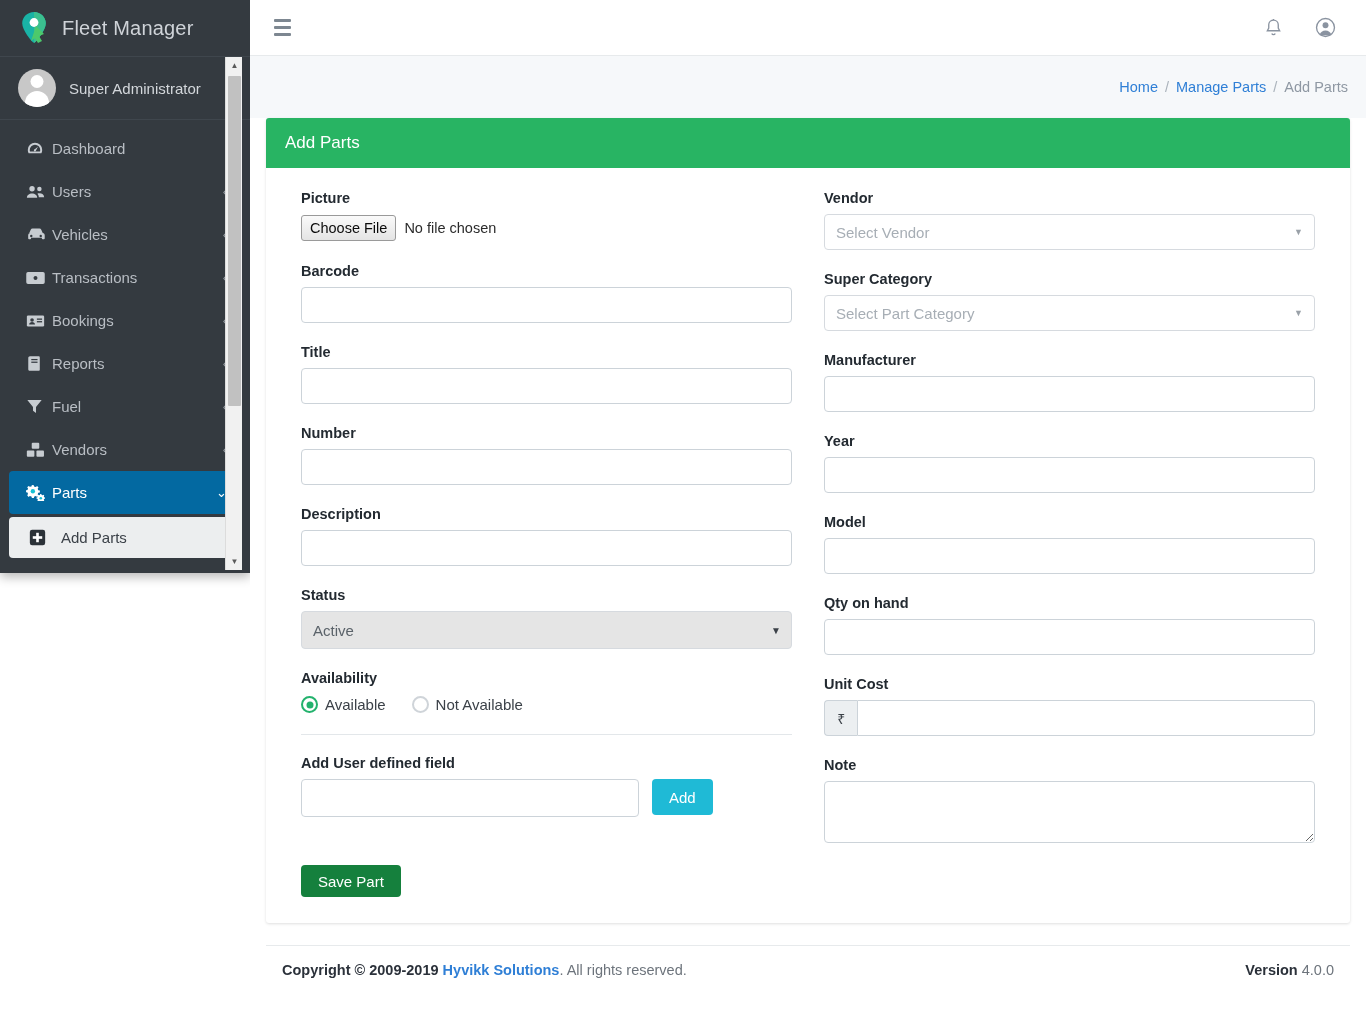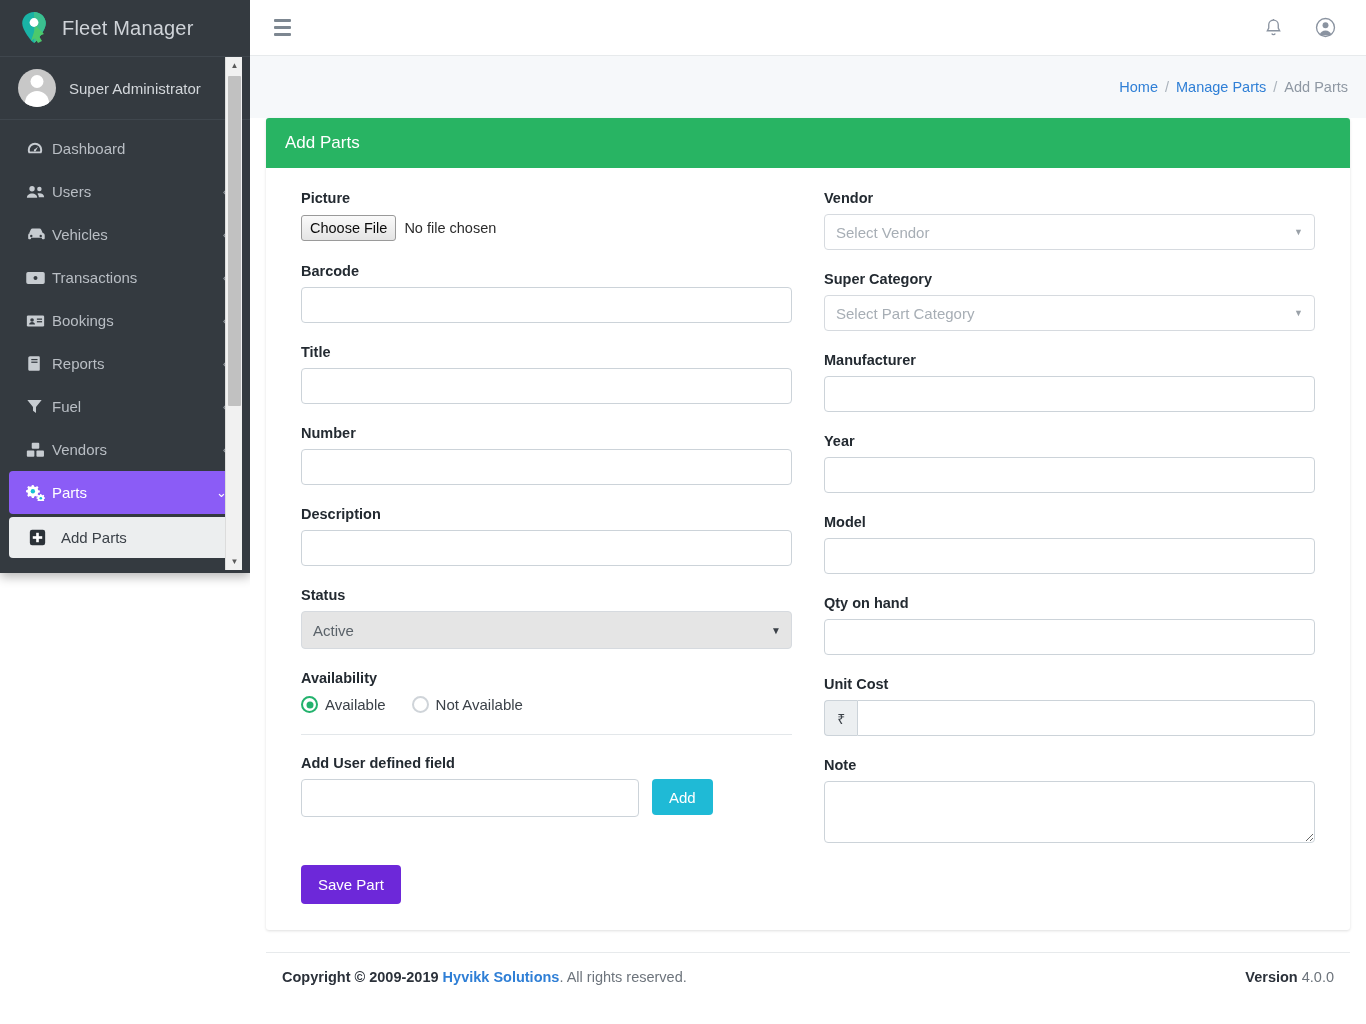--- a/index.html
+++ b/index.html
@@ -62,21 +62,21 @@
   }
   .nav-item .ico {
     width: 26px; flex: none; display: flex; align-items: center;
     color: #c7ccd1;
   }
   .nav-item .lbl { flex: 1; }
   .nav-item .caret {
     font-size: 13px; color: #9aa0a6; line-height: 1;
   }
   .nav-item.active {
-    background: #8b5cf6; color: #ffffff;
+    background: #0369a1; color: #ffffff;
   }
   .nav-item.active .ico { color: #ffffff; }
   .nav-item.active .caret { color: #ffffff; }
   .subnav-item {
     display: flex; align-items: center; gap: 12px;
     height: 41px; margin: 3px 9px 0 9px;
     padding: 0 14px 0 20px;
     background: #eceeef; color: #3b4148; font-size: 15px;
     border-radius: 4px; cursor: pointer;
   }
@@ -219,22 +219,22 @@
     font-family: "Liberation Sans", sans-serif;
   }
   .ftextarea {
     width: 100%; height: 62px; resize: vertical;
     border: 1px solid #ccd3d9; border-radius: 4px;
     padding: 7px 11px; font-size: 14.5px; color: #3b4148;
     font-family: "Liberation Sans", sans-serif; outline: none;
   }
   .btn-save {
     margin-top: 27px;
-    background: #6d28d9; color: #ffffff; border: 0; border-radius: 4px;
-    font-size: 15px; padding: 0 17px; height: 39px; cursor: pointer;
+    background: #15803d; color: #ffffff; border: 0; border-radius: 4px;
+    font-size: 15px; padding: 0 17px; height: 32px; cursor: pointer;
     font-family: "Liberation Sans", sans-serif;
   }
 
   .footer {
     margin-top: 22px;
     border-top: 1px solid #e7eaec;
     height: 48px; display: flex; align-items: center;
     justify-content: space-between; padding: 0 16px;
     font-size: 14.5px; color: #6d747c;
   }

